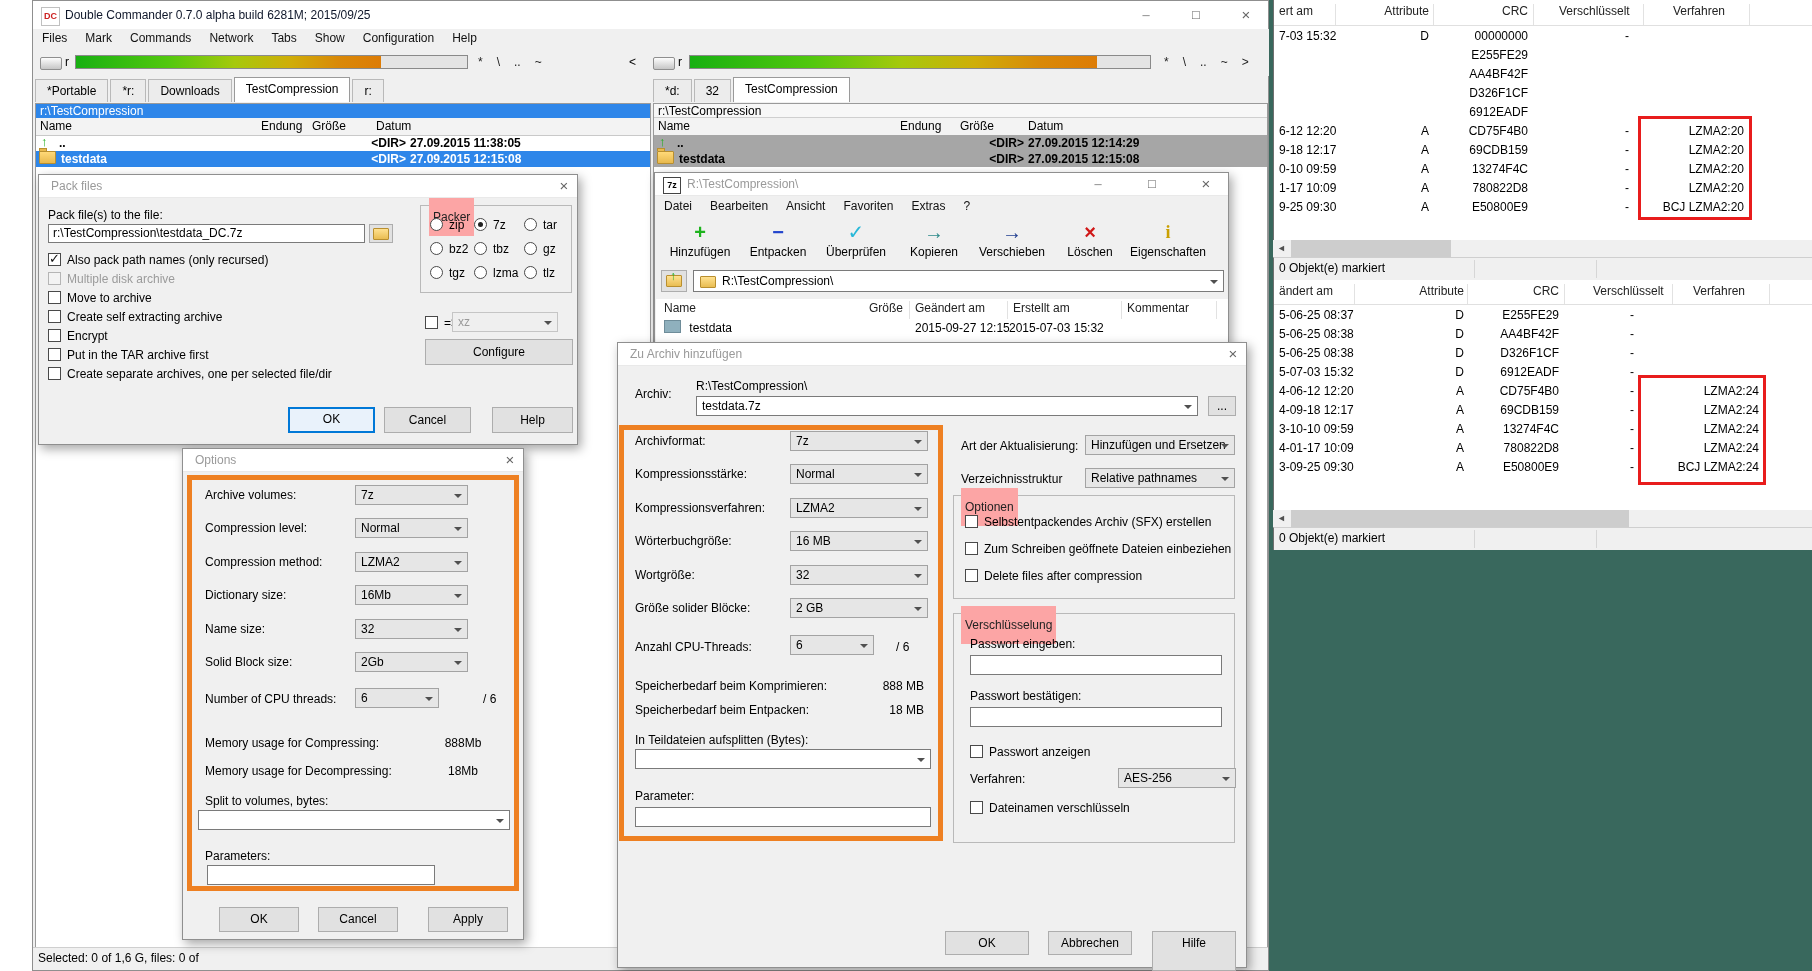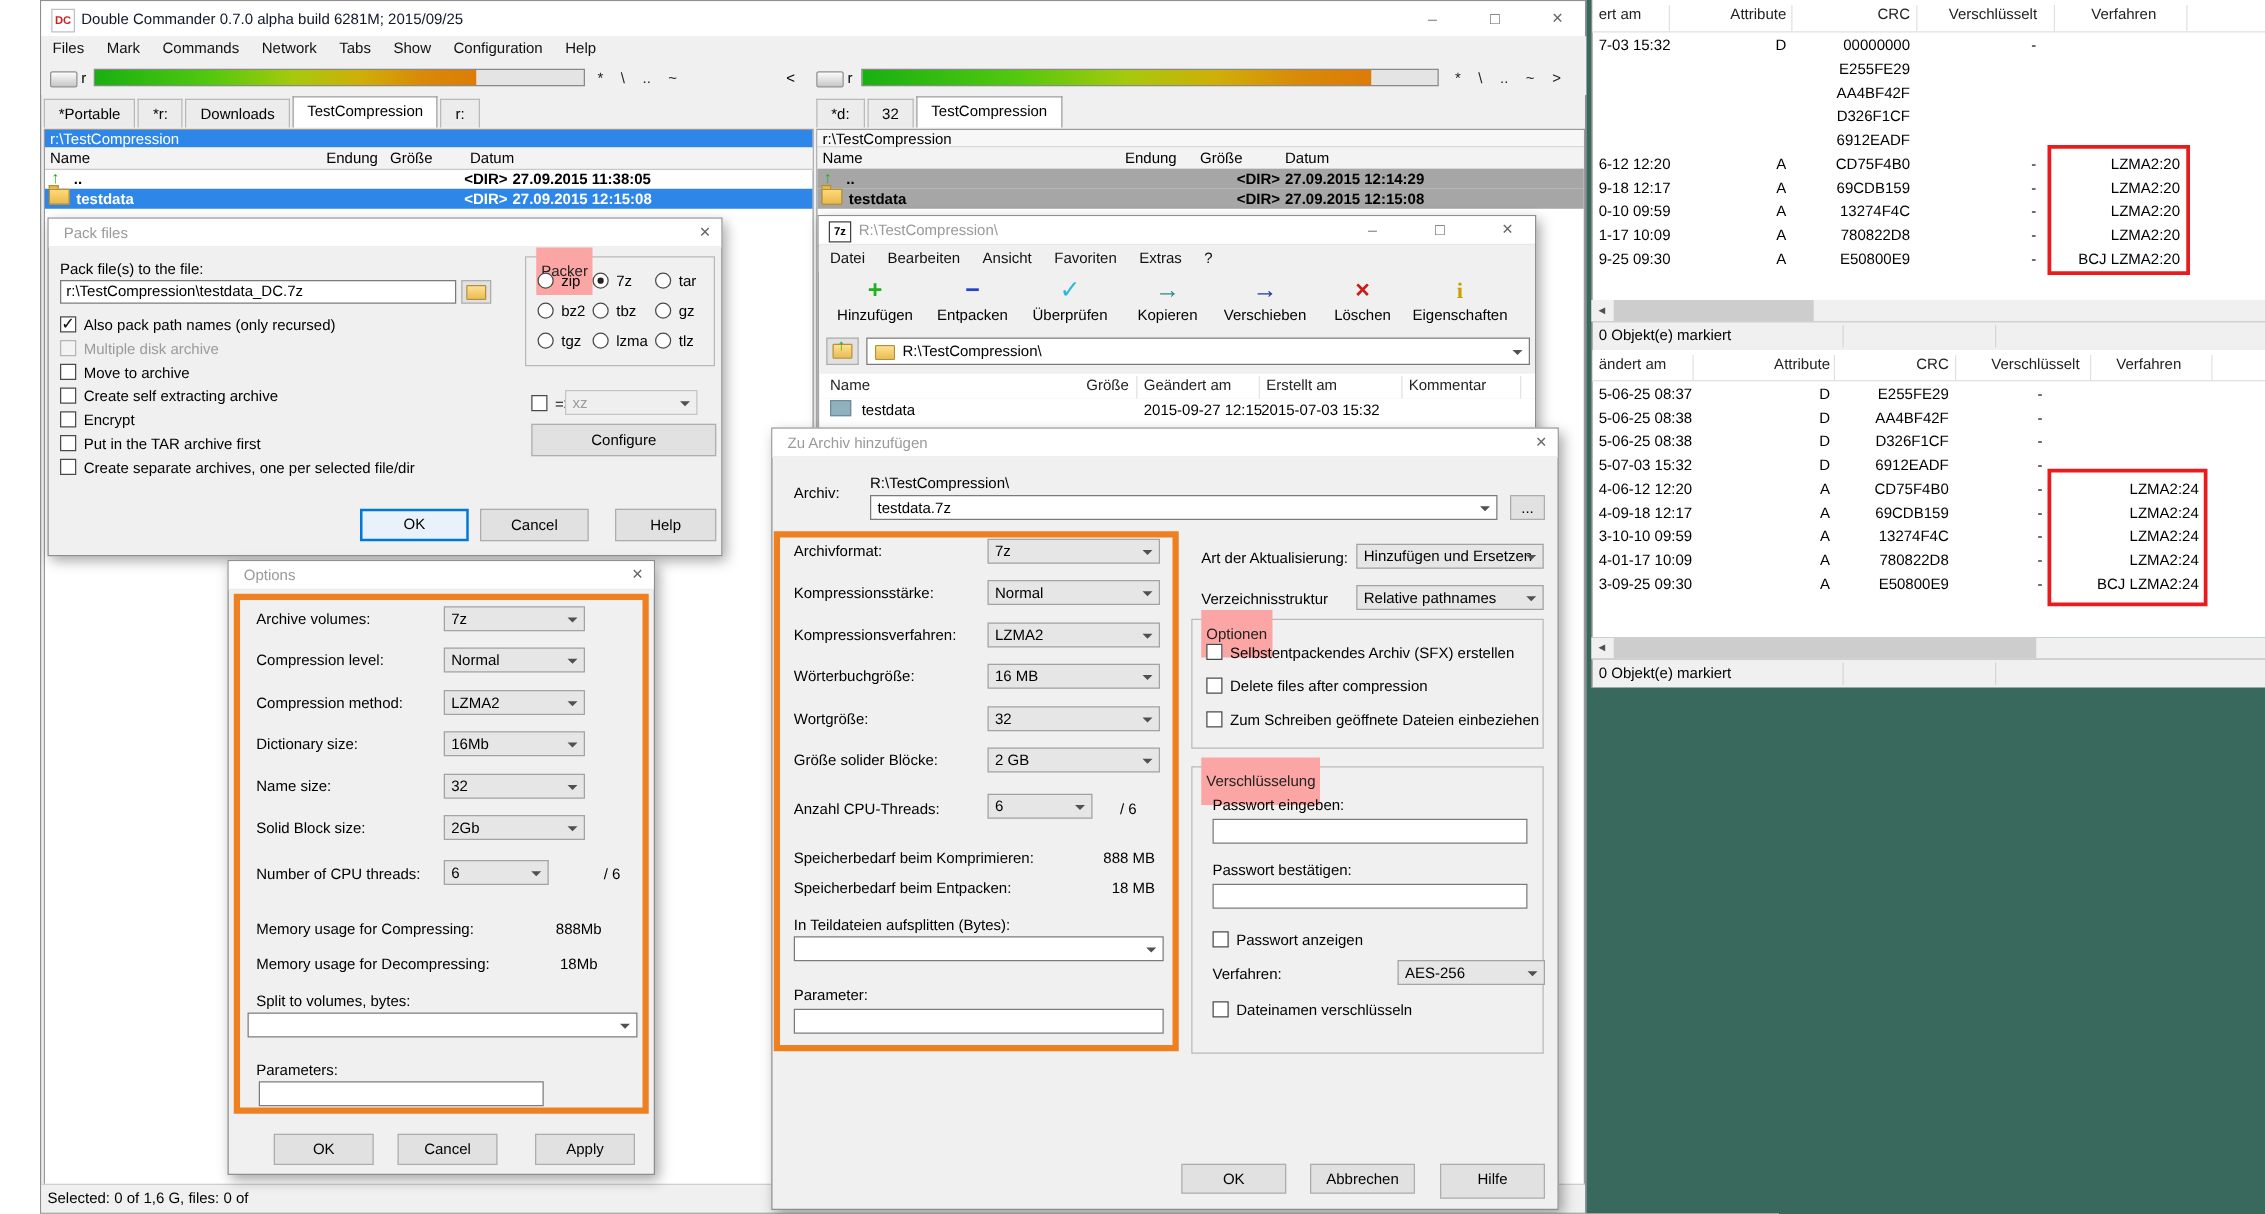--- a/index.html
+++ b/index.html
@@ -657,40 +657,40 @@
     <div class="combo" style="left:467px;top:125px;width:150px">Relative pathnames</div>
 
     <div class="groupbox" style="left:335px;top:152px;width:282px;height:104px"></div>
     <span class="grouplab" style="left:343px;top:145px">Optionen</span>
     <div class="abs" style="left:347px;top:170px">
 
     <div class="cbline" style="height:27px">
           <span class="cb"></span><span class="cb-label">Selbstentpackendes Archiv (SFX) erstellen</span>
         </div>
         <div class="cbline" style="height:27px">
+          <span class="cb"></span><span class="cb-label">Zum Schreiben geöffnete Dateien einbeziehen</span>
+        </div>
+        <div class="cbline" style="height:27px">
           <span class="cb"></span><span class="cb-label">Delete files after compression</span>
-        </div>
-        <div class="cbline" style="height:27px">
-          <span class="cb"></span><span class="cb-label">Zum Schreiben geöffnete Dateien einbeziehen</span>
         </div>
       </div>
 
     <div class="groupbox" style="left:335px;top:270px;width:282px;height:230px"></div>
     <span class="grouplab" style="left:343px;top:263px">Verschlüsselung</span>
     <span class="lab" style="left:352px;top:294px">Passwort eingeben:</span>
     <div class="field" style="left:352px;top:312px;width:252px;height:20px"></div>
     <span class="lab" style="left:352px;top:346px">Passwort bestätigen:</span>
     <div class="field" style="left:352px;top:364px;width:252px;height:20px"></div>
     <div class="cbline abs" style="left:352px;top:400px">
       <span class="cb"></span><span>Passwort anzeigen</span>
     </div>
     <span class="lab" style="left:352px;top:429px">Verfahren:</span>
     <div class="combo" style="left:500px;top:425px;width:118px">AES-256</div>
     <div class="cbline abs" style="left:352px;top:456px">
       <span class="cb"></span><span>Dateinamen verschlüsseln</span>
     </div>
 
     <div class="btn" style="left:327px;top:588px;width:84px;height:24px;line-height:22px">OK</div>
     <div class="btn" style="left:430px;top:588px;width:84px;height:24px;line-height:22px">Abbrechen</div>
-    <div class="btn" style="left:534px;top:588px;width:84px;height:28px;line-height:22px">Hilfe</div>
+    <div class="btn" style="left:534px;top:588px;width:84px;height:40px;line-height:22px">Hilfe</div>
   </div>
 
 </div>
 
 </body></html>

